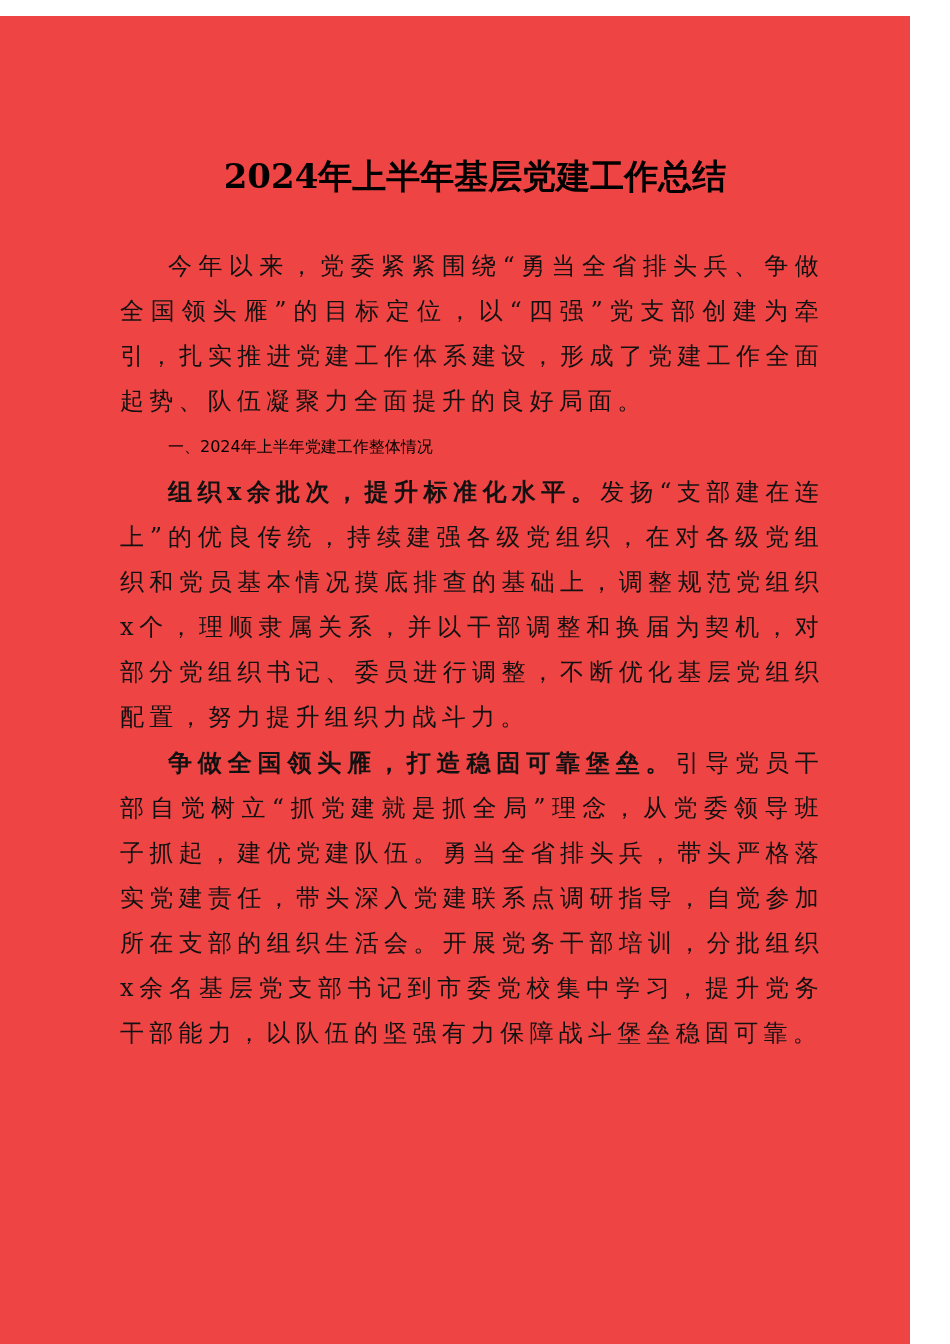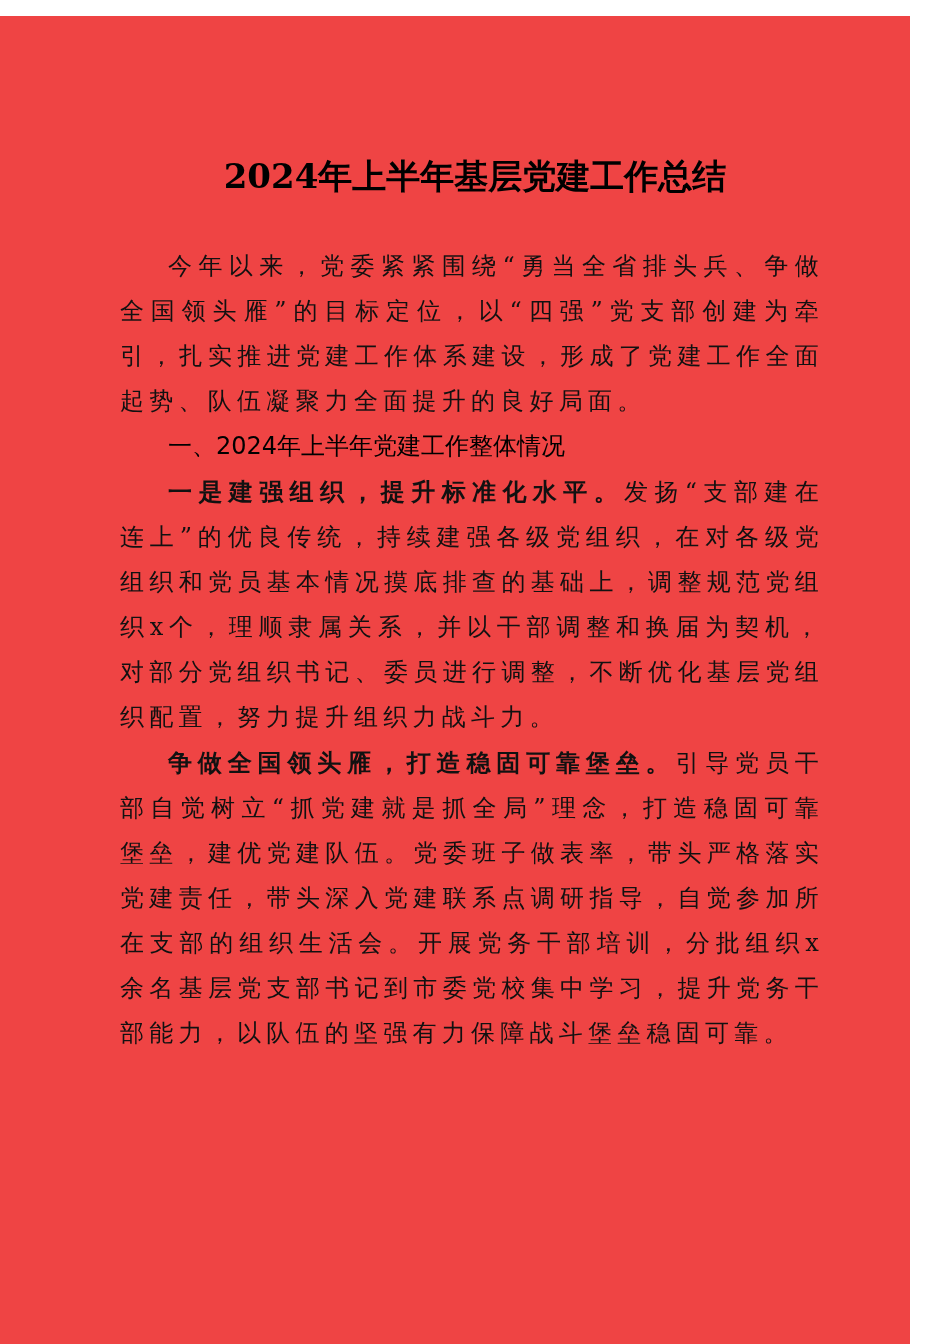--- a/index.html
+++ b/index.html
@@ -12,32 +12,32 @@
   }
   .body {
     position: absolute; left: 120px; top: 228px; width: 704px;
     font-family: "DejaVu Serif", "Liberation Serif", serif;
     font-size: 24px; line-height: 45px; color: #111;
   }
   .para { margin: 0; text-indent: 48px; text-align: justify; text-align-last: left; letter-spacing: 5.25px; }
   .heading {
     margin: 0; text-indent: 48px;
     font-family: "DejaVu Sans", "Liberation Sans", sans-serif;
-    font-size: 24px; color: #000; letter-spacing: 0px;
+    font-size: 16px; color: #000; letter-spacing: 0px;
   }
   .lead { font-weight: bold; }
 </style>
 </head>
 <body>
 
 <div class="page">
   <div class="title">2024年上半年基层党建工作总结</div>
 
   <div class="body">
     <p class="para">今年以来，党委紧紧围绕“勇当全省排头兵、争做全国领头雁”的目标定位，以“四强”党支部创建为牵引，扎实推进党建工作体系建设，形成了党建工作全面起势、队伍凝聚力全面提升的良好局面。</p>
     <p class="heading">一、2024年上半年党建工作整体情况</p>
 
-    <p class="para"><span class="lead">一是建强组织，提升标准化水平。</span><span>发扬“支部建在连上”的优良传统，持续建强各级党组织，在对各级党组织和党员基本情况摸底排查的基础上，调整规范党组织x个，理顺隶属关系，并以干部调整和换届为契机，对部分党组织书记、委员进行调整，不断优化基层党组织配置，努力提升组织力战斗力。</span></p>
+    <p class="para"><span class="lead">组织x余批次，提升标准化水平。</span><span>发扬“支部建在连上”的优良传统，持续建强各级党组织，在对各级党组织和党员基本情况摸底排查的基础上，调整规范党组织x个，理顺隶属关系，并以干部调整和换届为契机，对部分党组织书记、委员进行调整，不断优化基层党组织配置，努力提升组织力战斗力。</span></p>
 
-    <p class="para"><span class="lead">争做全国领头雁，打造稳固可靠堡垒。</span><span>引导党员干部自觉树立“抓党建就是抓全局”理念，打造稳固可靠堡垒，建优党建队伍。党委班子做表率，带头严格落实党建责任，带头深入党建联系点调研指导，自觉参加所在支部的组织生活会。开展党务干部培训，分批组织x余名基层党支部书记到市委党校集中学习，提升党务干部能力，以队伍的坚强有力保障战斗堡垒稳固可靠。</span></p>
+    <p class="para"><span class="lead">争做全国领头雁，打造稳固可靠堡垒。</span><span>引导党员干部自觉树立“抓党建就是抓全局”理念，从党委领导班子抓起，建优党建队伍。勇当全省排头兵，带头严格落实党建责任，带头深入党建联系点调研指导，自觉参加所在支部的组织生活会。开展党务干部培训，分批组织x余名基层党支部书记到市委党校集中学习，提升党务干部能力，以队伍的坚强有力保障战斗堡垒稳固可靠。</span></p>
 
   </div>
 </div>
 
 </body></html>

